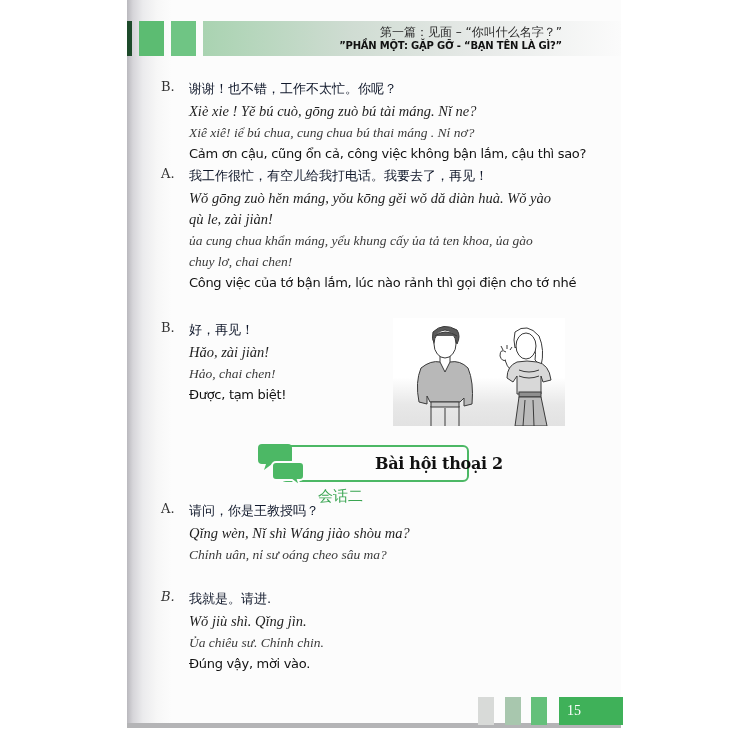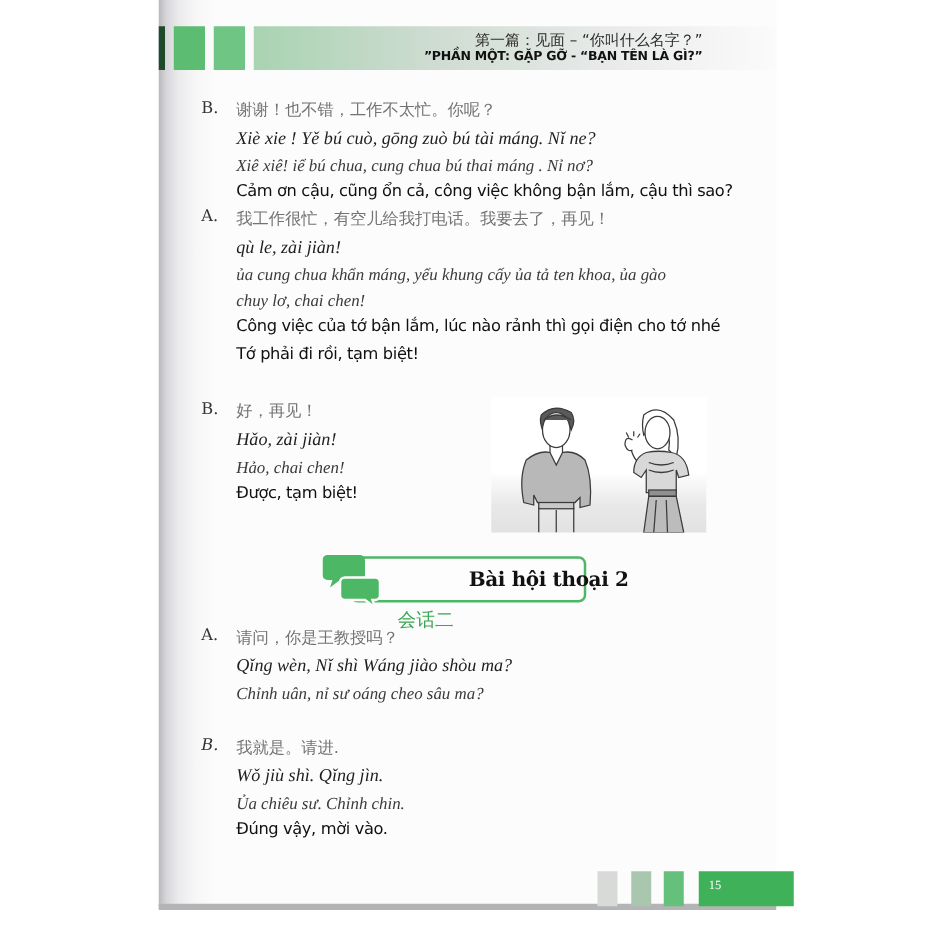--- a/index.html
+++ b/index.html
@@ -34,21 +34,21 @@
       font-family: "DejaVu Sans", sans-serif; white-space: nowrap; letter-spacing: -0.2px;
     }
 
     
     .block { position: absolute; left: 161px; width: 440px; }
     .spk {
       position: absolute; left: 0; top: 0; font-family: "DejaVu Serif", serif; font-size: 13px; color: #333;
     }
     .spk.it { font-style: italic; }
     .lines { margin-left: 28px; }
-    .zh { color: #737373; font-size: 13px; line-height: 19px; height: 22px; white-space: nowrap; }
+    .zh { color: #0f172a; font-size: 13px; line-height: 19px; height: 22px; white-space: nowrap; }
     .py { font-family: "Liberation Serif", serif; font-style: italic; color: #1e1e1e; font-size: 14.5px; line-height: 21px; }
     .ph { font-family: "Liberation Serif", serif; font-style: italic; color: #3a3a3a; font-size: 13.5px; line-height: 21px; }
     .vi { font-family: "DejaVu Sans", sans-serif; color: #111; font-size: 13px; line-height: 22px; letter-spacing: -0.3px; }
 
     
     .sec { position: absolute; left: 258px; top: 442px; width: 210px; height: 44px; }
     .sec-box {
       position: absolute; left: 22px; top: 3px; width: 189px; height: 37px;
       border: 2px solid #4cb865; border-radius: 6px; background: #fdfdfd;
     }
@@ -59,22 +59,22 @@
     
     .illus { position: absolute; left: 393px; top: 318px; width: 172px; height: 108px;
       background: linear-gradient(to bottom, #ffffff 0%, #ffffff 55%, #e8e8e8 80%, #e2e2e2 100%); }
 
     
     .ft-sq { position: absolute; top: 697px; height: 28px; width: 16px; }
     .ft-sq.f1 { left: 478px; background: #d8dad8; }
     .ft-sq.f2 { left: 505px; background: #a8c7ae; }
     .ft-sq.f3 { left: 531px; background: #64c07a; }
     .ft-num {
-      position: absolute; left: 559px; top: 697px; width: 76px; height: 28px; background: #3fb159;
-      color: #ffffff; font-family: "Liberation Serif", serif; font-size: 10px; padding: 6px 0 0 8px;
+      position: absolute; left: 559px; top: 697px; width: 64px; height: 28px; background: #3fb159;
+      color: #ffffff; font-family: "Liberation Serif", serif; font-size: 14px; padding: 6px 0 0 8px;
     }
   </style>
 </head>
 <body>
 
 <div class="page"></div>
 <div class="page-bottom-strip"></div>
 
 <div class="hdr-dark"></div>
 <div class="hdr-sq s1"></div>
@@ -90,25 +90,25 @@
     <div class="py">Xiè xie !  Yě bú cuò, gōng zuò bú tài máng. Nǐ ne?</div>
     <div class="ph">Xiê xiê! iể bú chua, cung chua bú thai máng . Nỉ nơ?</div>
     <div class="vi">Cảm ơn cậu, cũng ổn cả, công việc không bận lắm, cậu thì sao?</div>
   </div>
 </div>
 
 <div class="block" style="top:166px;">
   <div class="spk">A.</div>
   <div class="lines">
     <div class="zh">我工作很忙，有空儿给我打电话。我要去了，再见！</div>
+    <div class="py">Wǒ gōng zuò hěn máng, yǒu kōng gěi wǒ dǎ diàn huà. Wǒ yào</div>
     <div class="py">qù le, zài jiàn!</div>
     <div class="ph">ủa cung chua khẩn máng, yểu khung cấy ủa tả ten khoa, ủa gào</div>
     <div class="ph">chuy lơ, chai chen!</div>
     <div class="vi">Công việc của tớ bận lắm, lúc nào rảnh thì gọi điện cho tớ nhé</div>
-    <div class="vi">Tớ phải đi rồi, tạm biệt!</div>
   </div>
 </div>
 
 <div class="block" style="top:320px; width:230px;">
   <div class="spk">B.</div>
   <div class="lines">
     <div class="zh">好，再见！</div>
     <div class="py">Hǎo, zài jiàn!</div>
     <div class="ph">Hảo, chai chen!</div>
     <div class="vi">Được, tạm biệt!</div>

